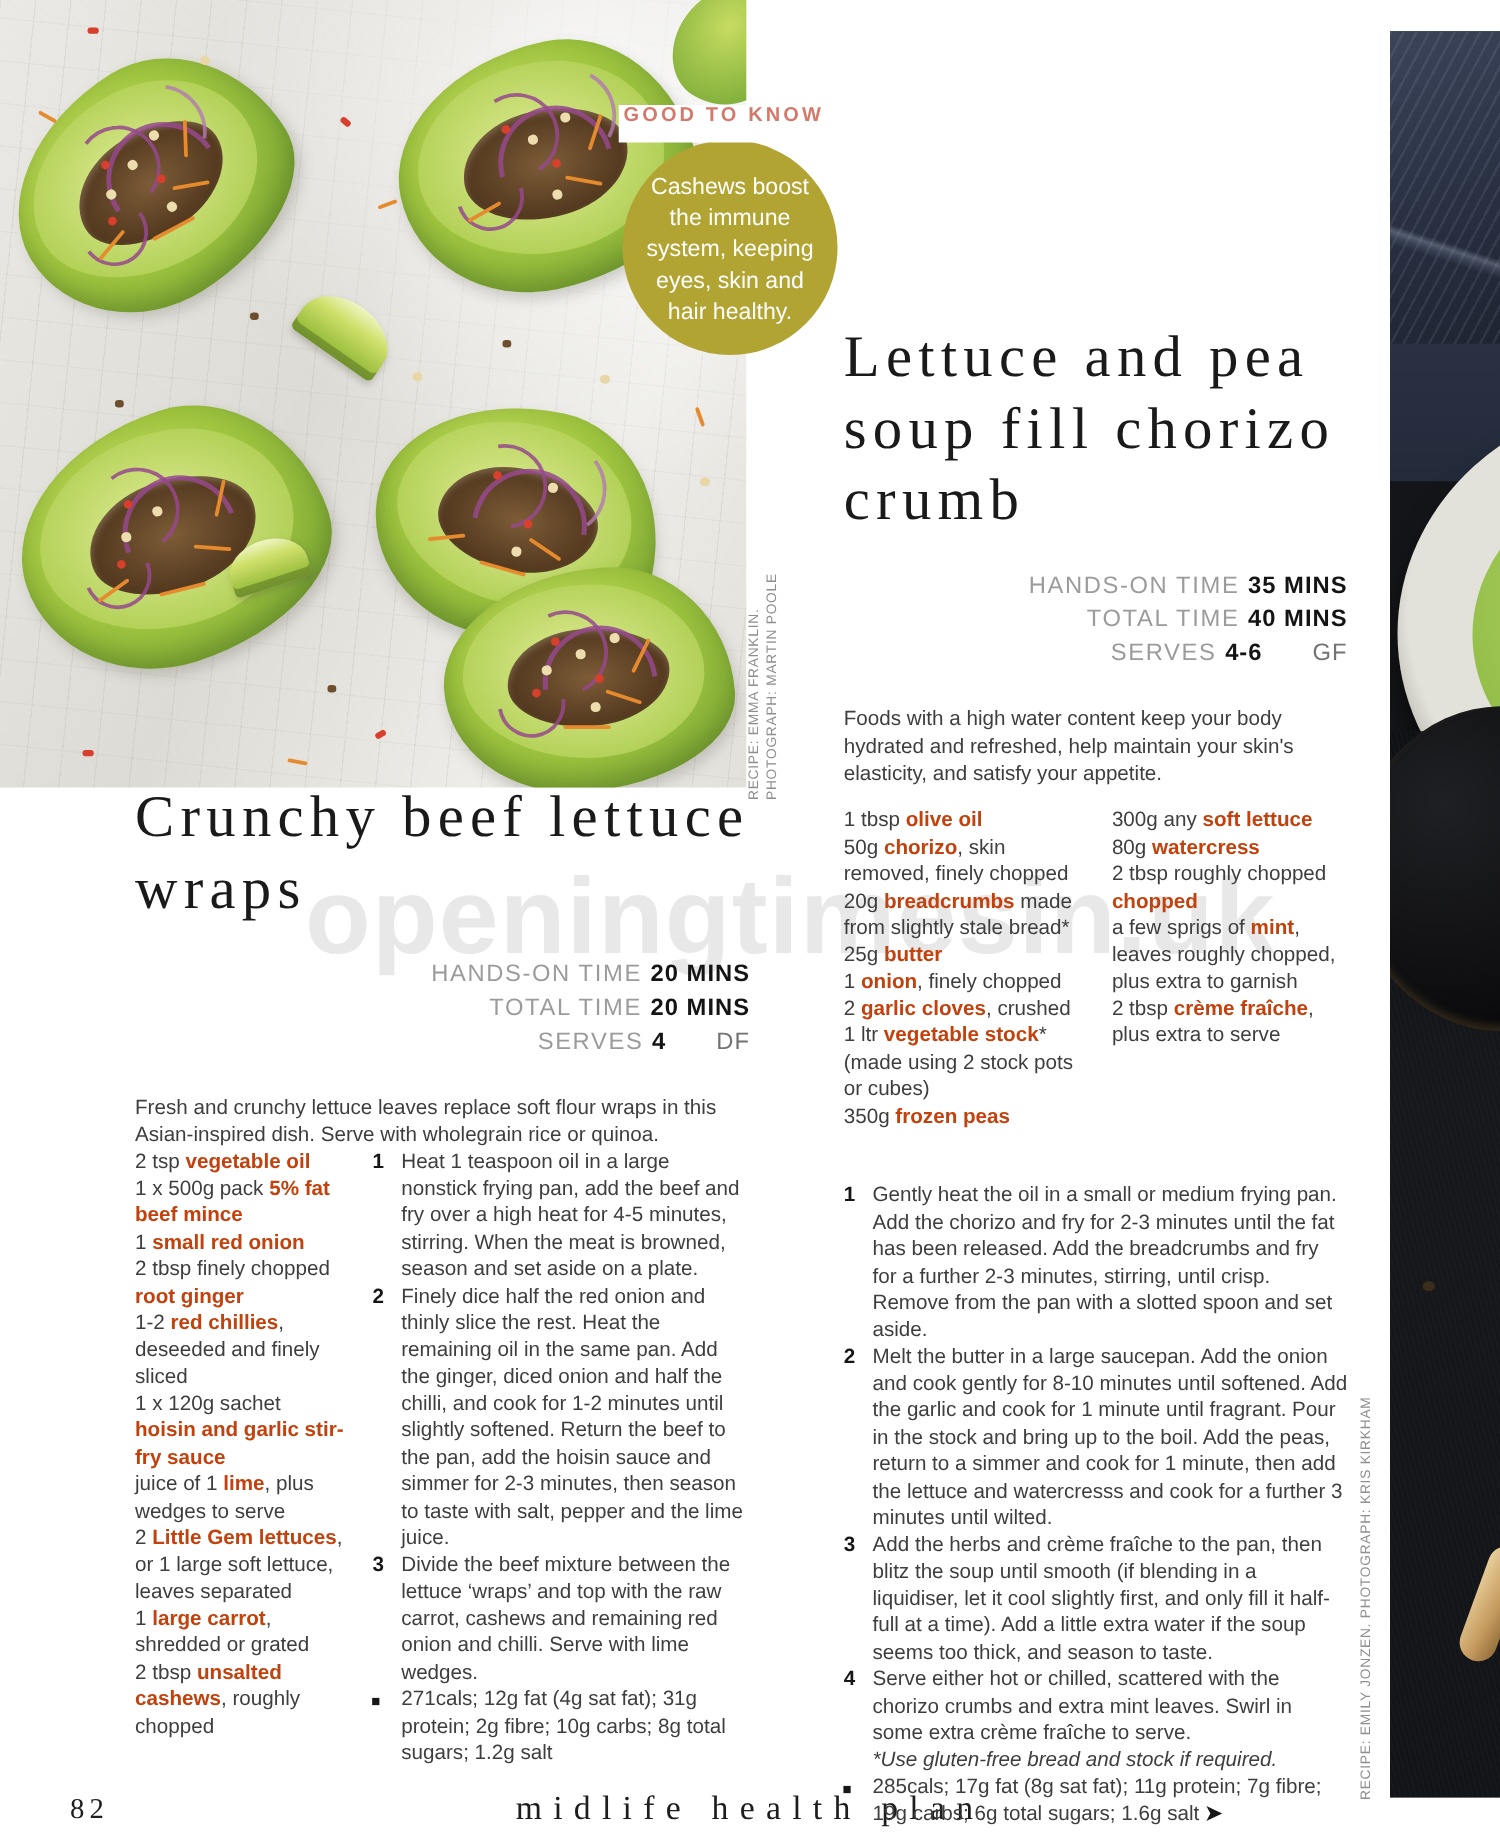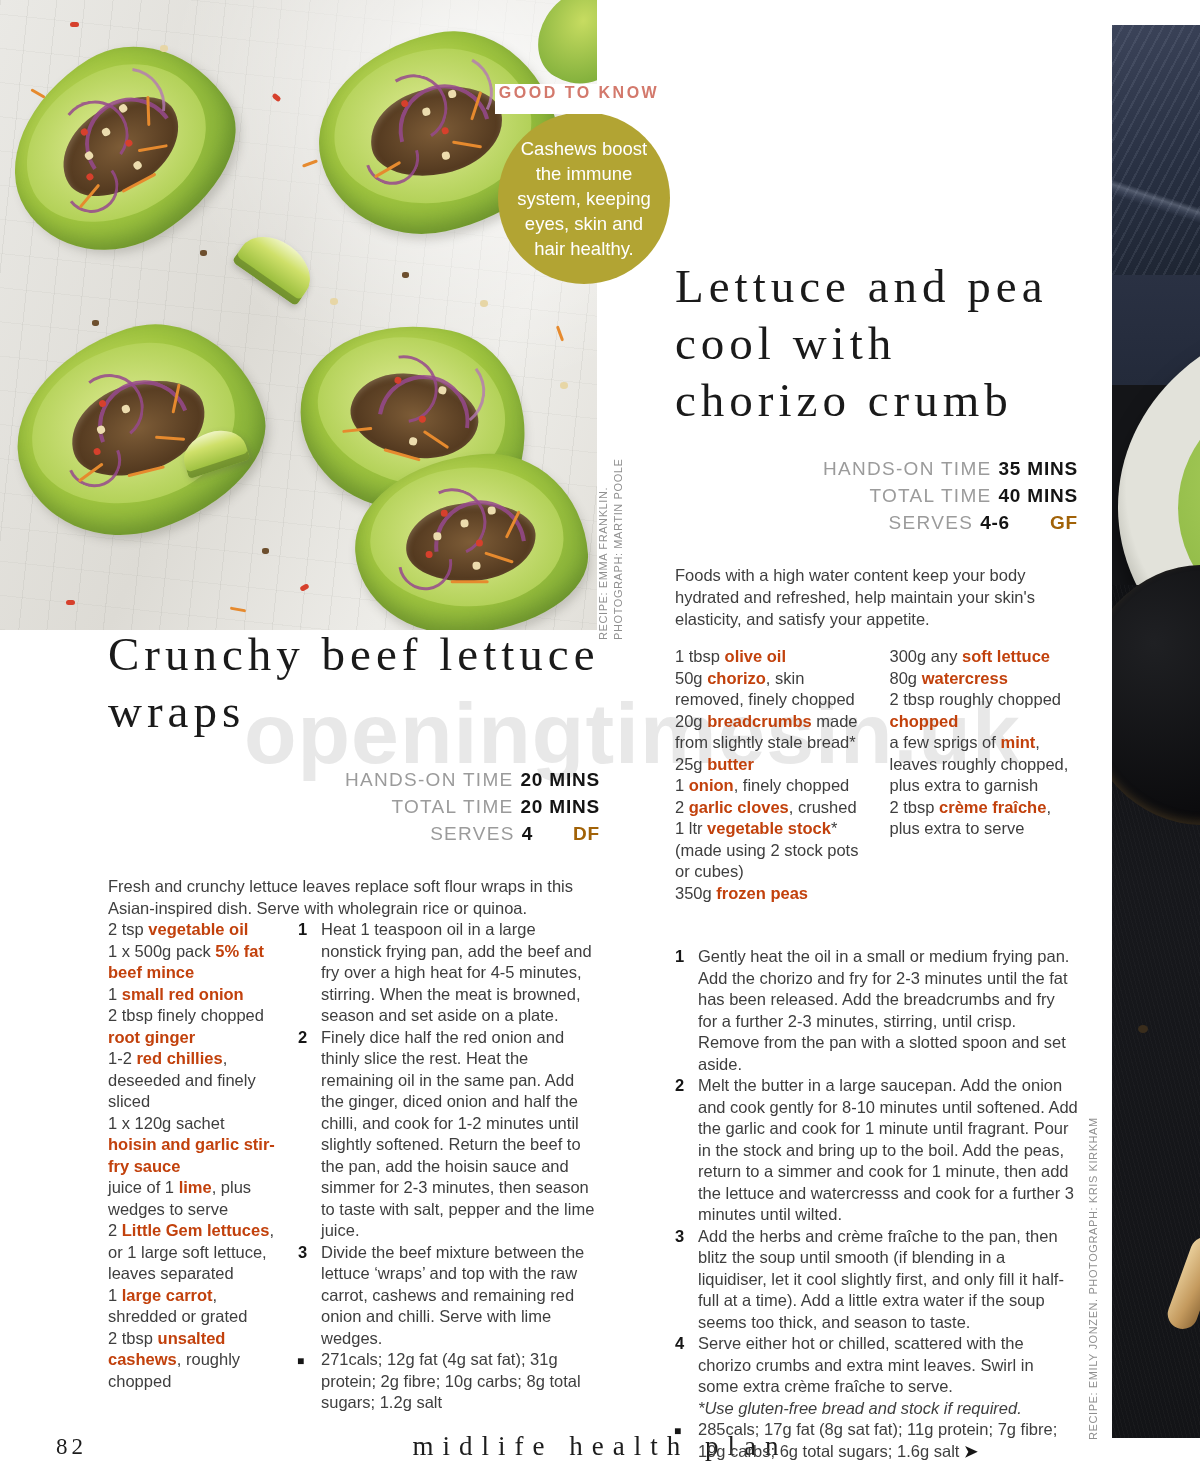--- a/index.html
+++ b/index.html
@@ -65,21 +65,21 @@
 
   
   .recipe{position:absolute;z-index:1;}
   .recipe-right{left:675px;top:258px;width:403px;}
   .recipe-left{left:108px;top:626px;width:492px;}
   .title{font-family:"Liberation Serif",serif;font-weight:400;color:#1a1a1a;margin:0;
         font-size:47px;line-height:57px;letter-spacing:5px;}
   .meta{margin-top:26px;}
   .meta-row{font-size:19px;line-height:27px;letter-spacing:1.3px;color:#9b9b9b;text-align:right;}
   .meta-value{color:#141414;font-weight:bold;margin-left:7px;letter-spacing:.8px;}
-  .meta-badge{color:#a16207;font-weight:bold;margin-left:40px;letter-spacing:.8px;}
+  .meta-badge{color:#737373;font-weight:normal;margin-left:40px;letter-spacing:.8px;}
   .intro{font-size:16.5px;line-height:22px;color:#3e3e3e;margin:28px 0 0;}
   .ing{list-style:none;margin:0;padding:0;font-size:16.5px;line-height:21.5px;color:#3e3e3e;}
   b{color:#c2410c;}
   .cols{display:flex;gap:26px;margin-top:16px;}
   .col1{width:200px;} .col2{width:200px;}
   .steps{list-style:none;margin:0;padding:0;counter-reset:st;font-size:16.5px;line-height:21.5px;color:#3e3e3e;}
   .steps li{position:relative;padding-left:23px;counter-increment:st;}
   .steps li::before{content:counter(st);position:absolute;left:0;top:0;font-weight:bold;color:#161616;}
   .steps-right{margin-top:42px;}
   .nutrition{position:relative;padding-left:23px;margin:0;font-size:16.5px;line-height:21.5px;color:#3e3e3e;}
@@ -246,21 +246,21 @@
     <span>GOOD TO KNOW</span>
   </div>
   <div class="gtk-circle">
     <p>Cashews boost the immune system, keeping eyes, skin and hair healthy.</p>
   </div>
 
   <div class="credit credit-left">RECIPE: EMMA FRANKLIN. PHOTOGRAPH: MARTIN POOLE</div>
   <div class="credit credit-right">RECIPE: EMILY JONZEN. PHOTOGRAPH: KRIS KIRKHAM</div>
 
   <section class="recipe recipe-right">
-    <h2 class="title">Lettuce and pea cool with chorizo crumb</h2>
+    <h2 class="title">Lettuce and pea soup fill chorizo crumb</h2>
     <div class="meta">
         <div class="meta-row"><span class="meta-label">HANDS-ON TIME</span><span class="meta-value">35 MINS</span></div>
         <div class="meta-row"><span class="meta-label">TOTAL TIME</span><span class="meta-value">40 MINS</span></div>
         <div class="meta-row"><span class="meta-label">SERVES</span><span class="meta-value">4-6</span><span class="meta-badge">GF</span></div>
       </div>
     <p class="intro">Foods with a high water content keep your body hydrated and refreshed, help maintain your skin's elasticity, and satisfy your appetite.</p>
     <div class="cols">
       <ul class="ing col1">
           <li>1 tbsp <b>olive oil</b></li>
           <li>50g <b>chorizo</b>, skin removed, finely chopped</li>

